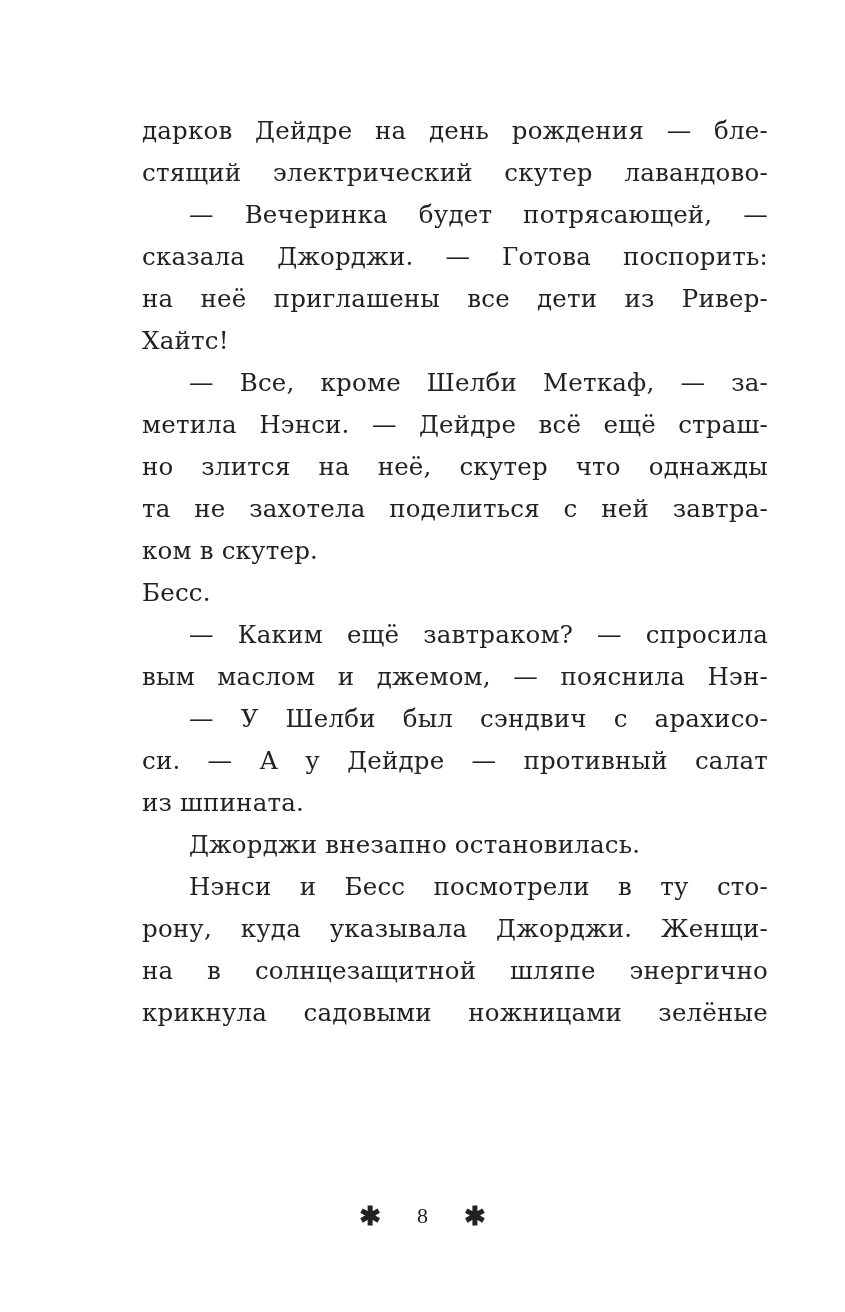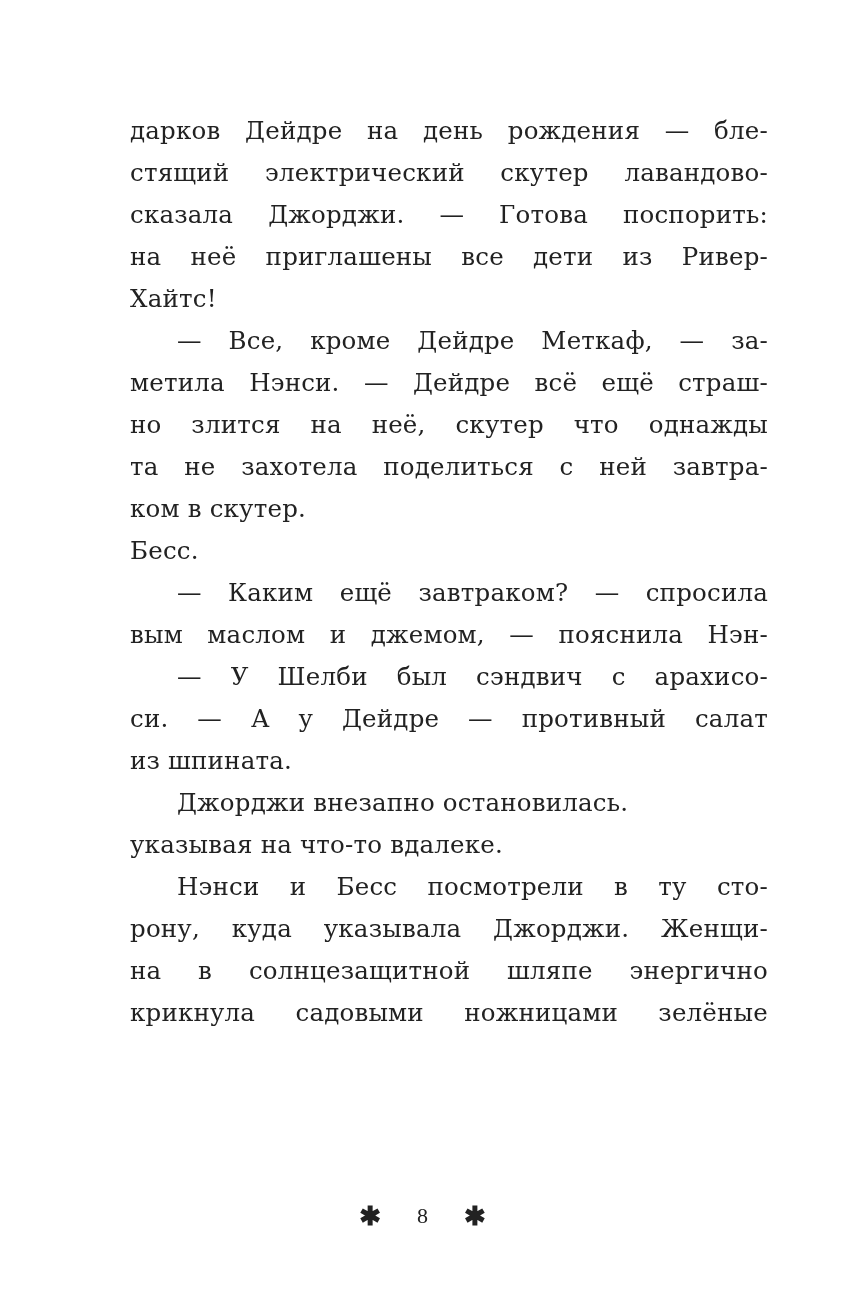--- a/index.html
+++ b/index.html
@@ -8,53 +8,54 @@
   .line {
     font-family: "DejaVu Serif", "Liberation Serif", serif;
     font-size: 24.5px;
     color:#222222;
     height:42px;
     line-height:42px;
     white-space:nowrap;
     text-align:justify;
     text-align-last:justify;
     letter-spacing:0.2px;
+    margin-left:12px;
   }
   .line.indent { padding-left:47px; }
   .line.last { text-align-last:left; }
   .footer {
     position:absolute; top:1198px; left:0; width:845px; height:36px;
     display:flex; justify-content:center; align-items:center;
     font-family:"DejaVu Serif", "Liberation Serif", serif; color:#222;
   }
   .star { font-size:26px; line-height:26px; font-weight:bold; }
   .pnum { font-size:22px; margin:0 36px; font-family:"Liberation Serif", serif; }
 </style>
 </head>
 <body>
 
 <div class="page" id="page-body">
     <div class="line">дарков Дейдре на день рождения — бле-</div>
     <div class="line">стящий электрический скутер лавандово-</div>
+    <div class="line indent">— Вечеринка будет потрясающей, —</div>
     <div class="line">сказала Джорджи. — Готова поспорить:</div>
     <div class="line">на неё приглашены все дети из Ривер-</div>
     <div class="line last">Хайтс!</div>
-    <div class="line indent">— Все, кроме Дейдре Меткаф, — за-</div>
+    <div class="line indent">— Все, кроме Шелби Меткаф, — за-</div>
     <div class="line">метила Нэнси. — Дейдре всё ещё страш-</div>
     <div class="line">но злится на неё, скутер что однажды</div>
     <div class="line">та не захотела поделиться с ней завтра-</div>
     <div class="line last">ком в скутер.</div>
     <div class="line last">Бесс.</div>
     <div class="line indent">— Каким ещё завтраком? — спросила</div>
     <div class="line">вым маслом и джемом, — пояснила Нэн-</div>
     <div class="line indent">— У Шелби был сэндвич с арахисо-</div>
     <div class="line">си. — А у Дейдре — противный салат</div>
     <div class="line last">из шпината.</div>
     <div class="line indent last">Джорджи внезапно остановилась.</div>
-    <div class="line last">указывая на что-то вдалеке.</div>
     <div class="line indent">Нэнси и Бесс посмотрели в ту сто-</div>
     <div class="line">рону, куда указывала Джорджи. Женщи-</div>
     <div class="line">на в солнцезащитной шляпе энергично</div>
     <div class="line">крикнула садовыми ножницами зелёные</div>
   </div>
 
 <div class="footer">
   <span class="star">✱</span>
   <span class="pnum">8</span>
   <span class="star">✱</span>

